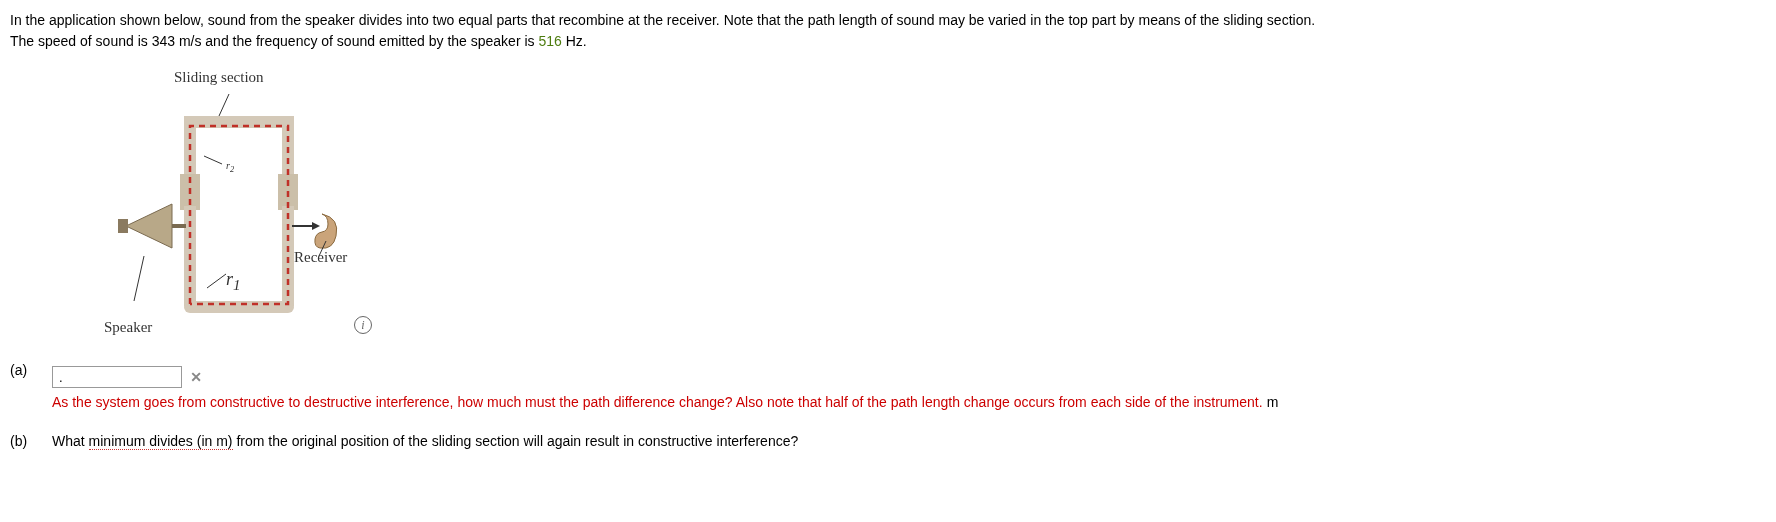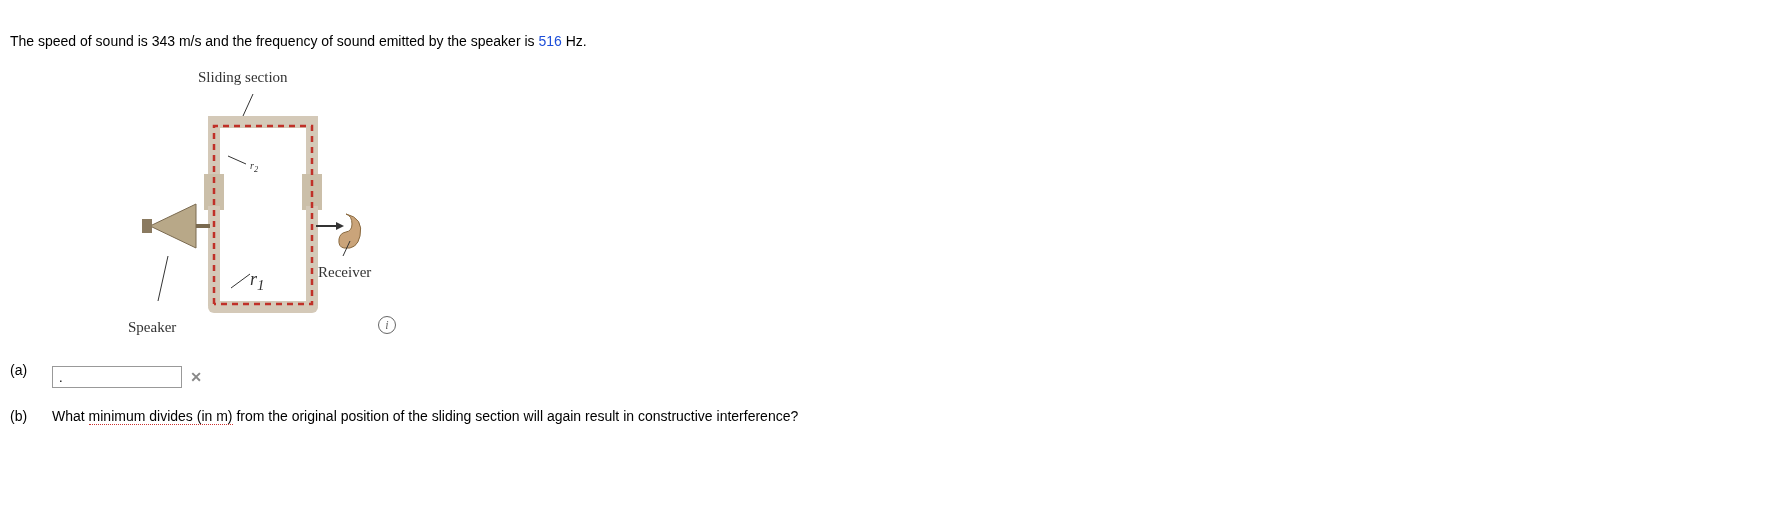--- a/index.html
+++ b/index.html
@@ -8,38 +8,38 @@
       font-size: 14px;
       color: #000;
       background: #fff;
       padding: 10px;
       line-height: 1.5;
     }
     .intro {
       margin-bottom: 14px;
     }
     .intro .highlight {
-      color: #1d4ed8;
+      color: #4d7c0f;
     }
     .figure-block {
-      margin: 10px 0 14px 118px;
+      margin: 10px 0 14px 94px;
       position: relative;
       width: 280px;
       height: 280px;
       text-decoration: underline;
     }
     .figure-label {
       position: absolute;
       font-family: "Times New Roman", serif;
       font-size: 15px;
       color: #333;
     }
     .sliding-label { top: 0; left: 70px; }
     .speaker-label { bottom: 8px; left: 0; }
-    .receiver-label { top: 195px; left: 190px; text-align: center; }
+    .receiver-label { top: 180px; left: 190px; text-align: center; }
     .r1-label { top: 200px; left: 122px; font-style: italic; font-size: 18px; }
     .r2-label { top: 92px; left: 122px; font-style: italic; font-size: 10px; }
     .info-icon {
       position: absolute;
       left: 250px;
       top: 250px;
       width: 18px;
       height: 18px;
       border: 1.5px solid #666;
       border-radius: 50%;
@@ -100,21 +100,21 @@
     .dotted-underline {
       border-bottom: 1px dotted #c33;
       display: inline;
     }
     .tube-svg { position: absolute; top: 20px; left: 10px; }
   </style>
 </head>
 <body>
 
 <div class="intro">
-  <br>
+  <span>In the application shown below, sound from the speaker divides into two equal parts that recombine at the receiver. Note that the path length of sound may be varied in the top part by means of the sliding section.</span><br>
   <span>The speed of sound is 343 m/s and the frequency of sound emitted by the speaker is </span><span class="highlight">516</span><span> Hz.</span>
 </div>
 
 <div class="figure-block">
   <svg class="tube-svg" width="260" height="260">
 
     <line x1="115" y1="8" x2="105" y2="30" stroke="#333" stroke-width="1"></line>
 
     <rect x="70" y="30" width="110" height="12" fill="#d4c9b8" rx="6"></rect>
     <rect x="70" y="30" width="12" height="80" fill="#d4c9b8"></rect>
@@ -157,20 +157,23 @@
 </div>
 
 <div class="question-block">
   <div class="q-line">
     <div class="q-label">(a)</div>
     <div class="q-body">
       <div class="input-row">
         <input type="text" class="answer-input" value="." style="">
         <span class="x-icon">✕</span>
       </div>
+      <div class="feedback">
+        <span>As the system goes from constructive to destructive interference, how much must the path difference change? Also note that half of the path length change occurs from each side of the instrument.</span><span class="unit" style="color:#000">m</span>
+      </div>
     </div>
   </div>
 </div>
 
 <div class="question-block">
   <div class="q-line">
     <div class="q-label">(b)</div>
     <div class="q-body">
       <span>What </span><span class="dotted-underline">minimum divides (in m)</span><span> from the original position of the sliding section will again result in constructive interference?</span>
     </div>

